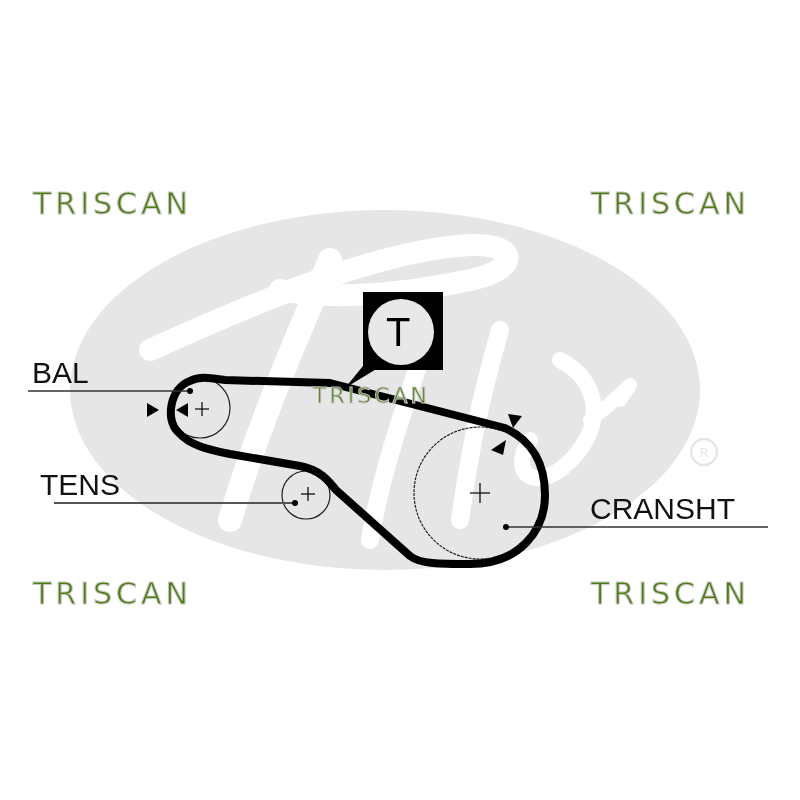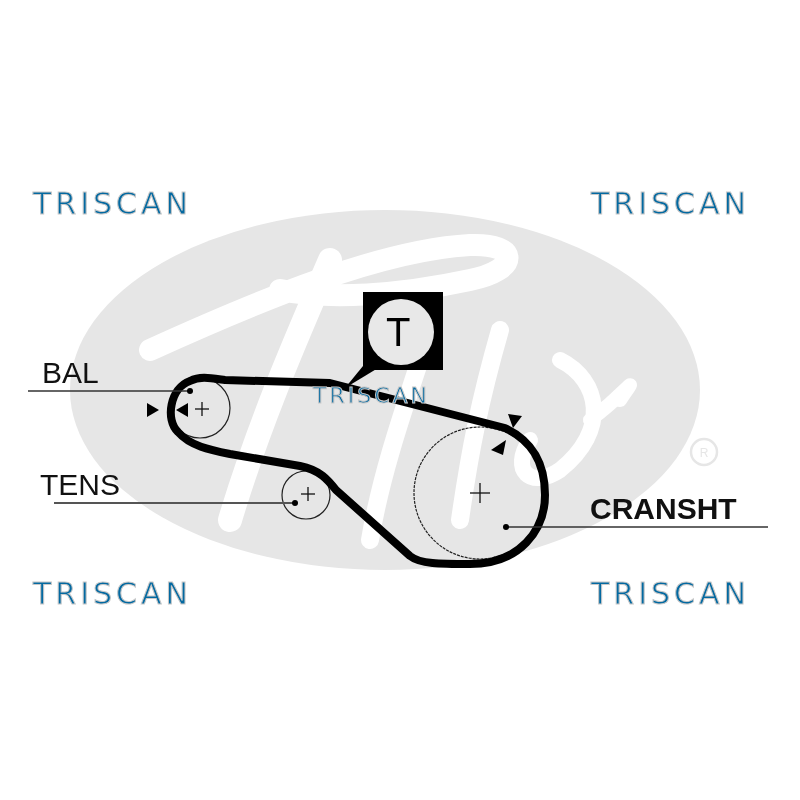--- a/index.html
+++ b/index.html
@@ -1,18 +1,18 @@
 <!DOCTYPE html>
 <html><head>
 <meta charset="utf-8">
 <style>
   html, body { margin:0; padding:0; background:#ffffff; }
   body { width:800px; height:800px; position:relative; overflow:hidden;
          font-family:"Liberation Sans", sans-serif; }
-  .wm { position:absolute; font-size:30px; letter-spacing:4px; color:#0369a1;
+  .wm { position:absolute; font-size:30px; letter-spacing:4px; color:#4d7c0f;
         -webkit-text-stroke:1px #c8c8c8; font-family:"DejaVu Sans", sans-serif;
         font-weight:normal; white-space:nowrap; }
   .label { position:absolute; font-size:30px; color:#111111; white-space:nowrap; }
   svg { position:absolute; left:0; top:0; }
 </style>
 </head>
 <body>
 
 <svg width="800" height="800">
   <ellipse cx="385" cy="390" rx="315" ry="180" fill="#e6e6e6"></ellipse>
@@ -70,15 +70,15 @@
     <rect x="363" y="292" width="80" height="78" fill="#000"></rect>
     <polygon points="372,355 388,362 345,388" fill="#000"></polygon>
     <ellipse cx="401" cy="332" rx="33" ry="33" fill="#e8e8e8"></ellipse>
   </g>
 </svg>
 
 <div class="label" style="left:386px; top:310px; font-size:40px; color:#000;">T</div>
 
 <div class="wm" style="left:313px; top:383px; font-size:22px; letter-spacing:3px;">TRISCAN</div>
 
-<div class="label" style="left:42px; top:356px;">BAL</div>
+<div class="label" style="left:32px; top:356px;">BAL</div>
 <div class="label" style="left:40px; top:468px;">TENS</div>
-<div class="label" style="left:590px; top:492px;font-weight:bold;">CRANSHT</div>
+<div class="label" style="left:590px; top:492px;">CRANSHT</div>
 
 </body></html>

